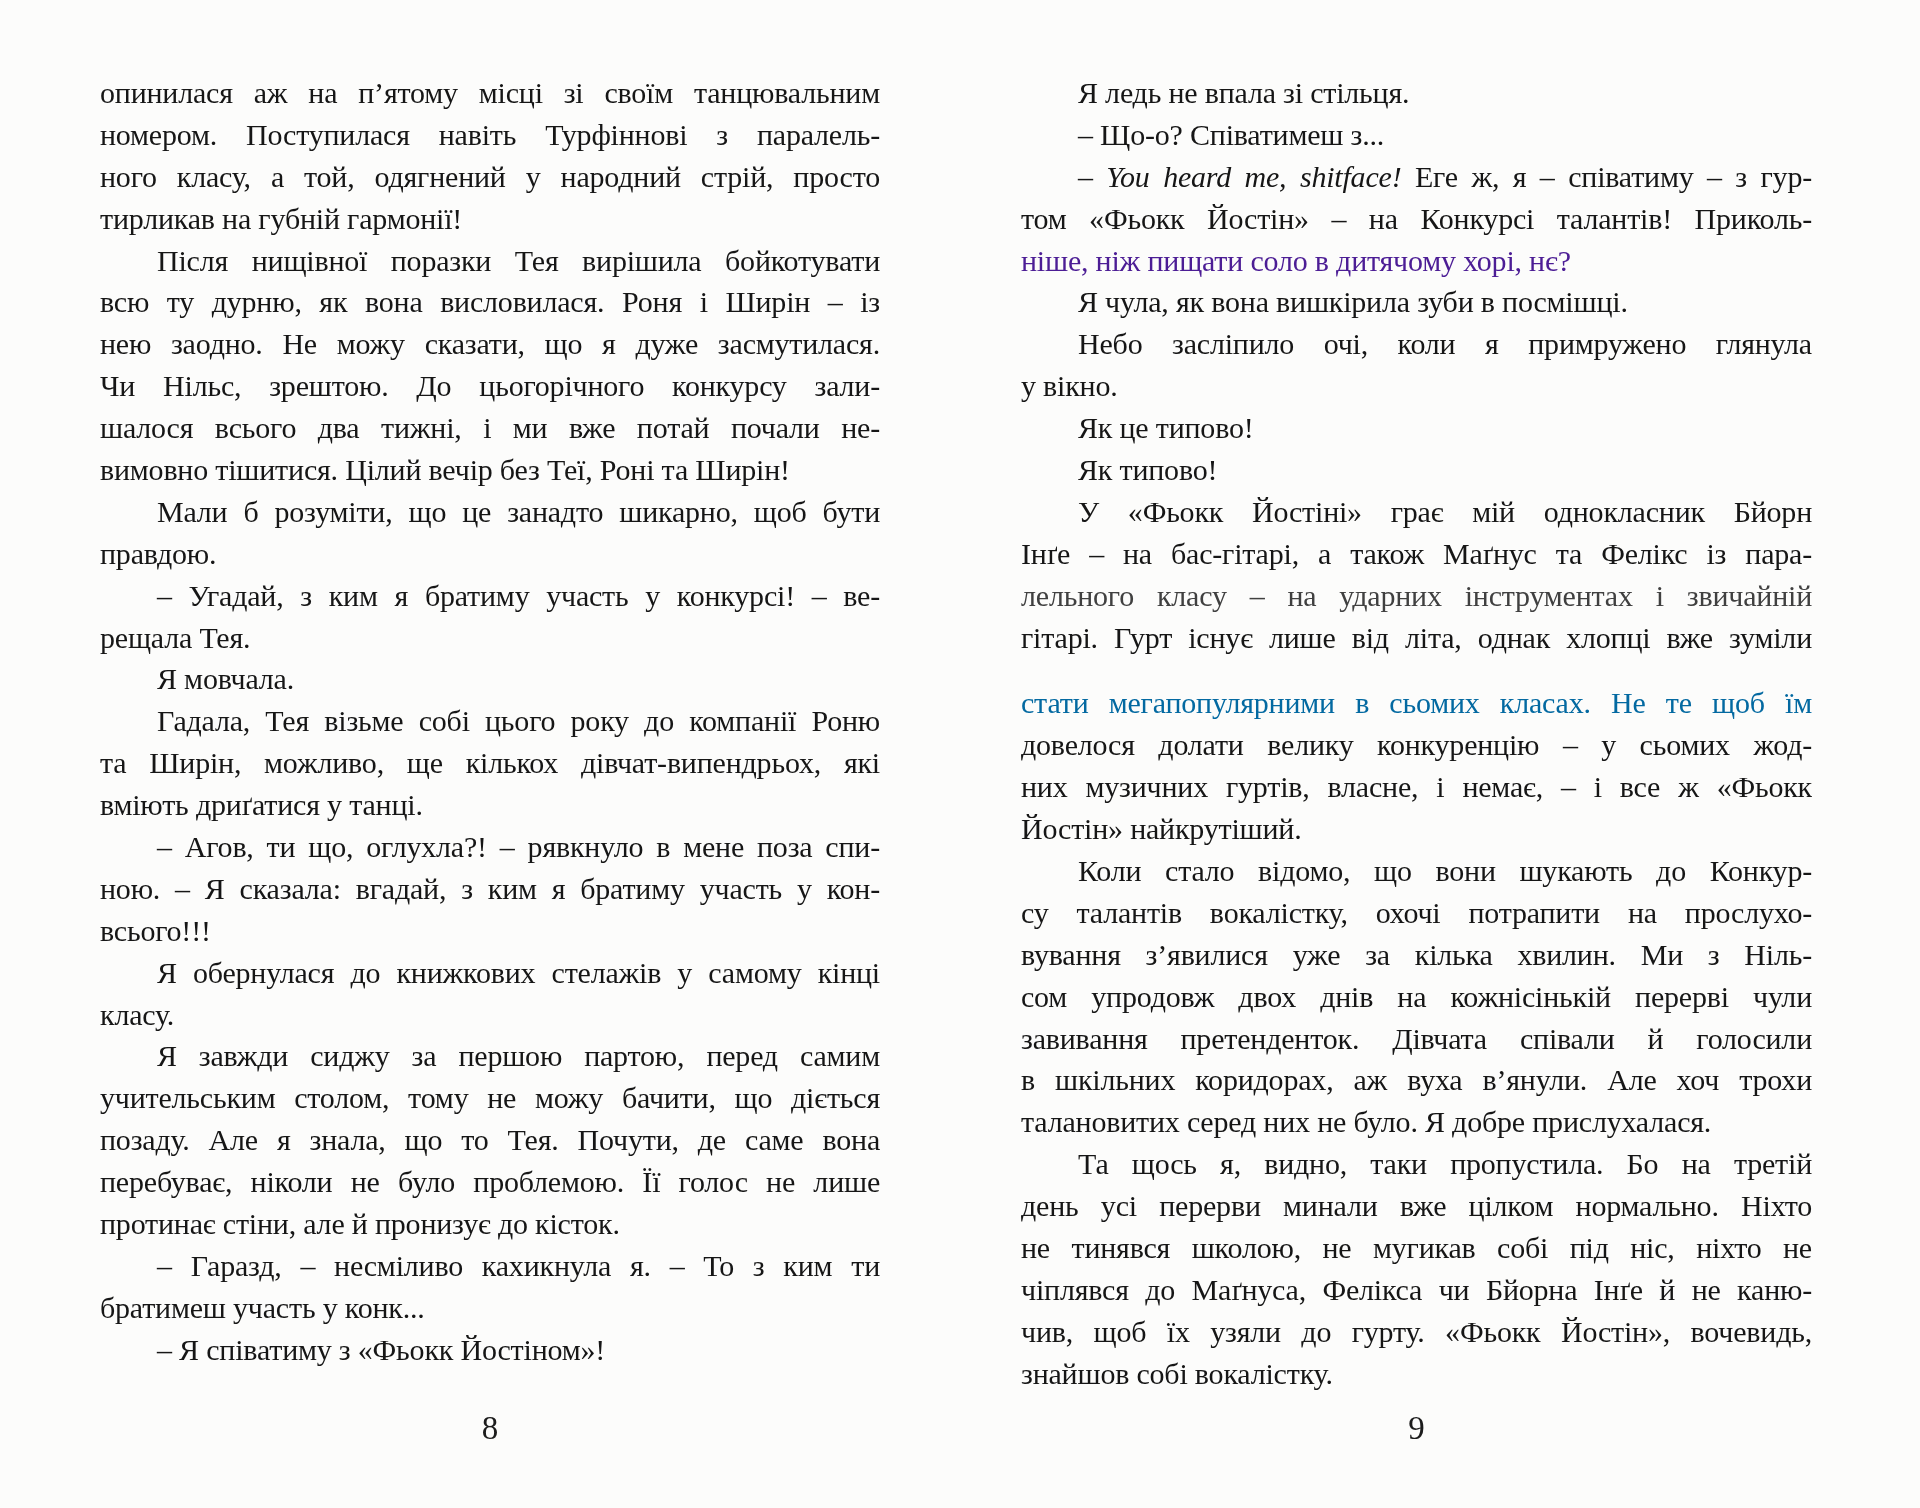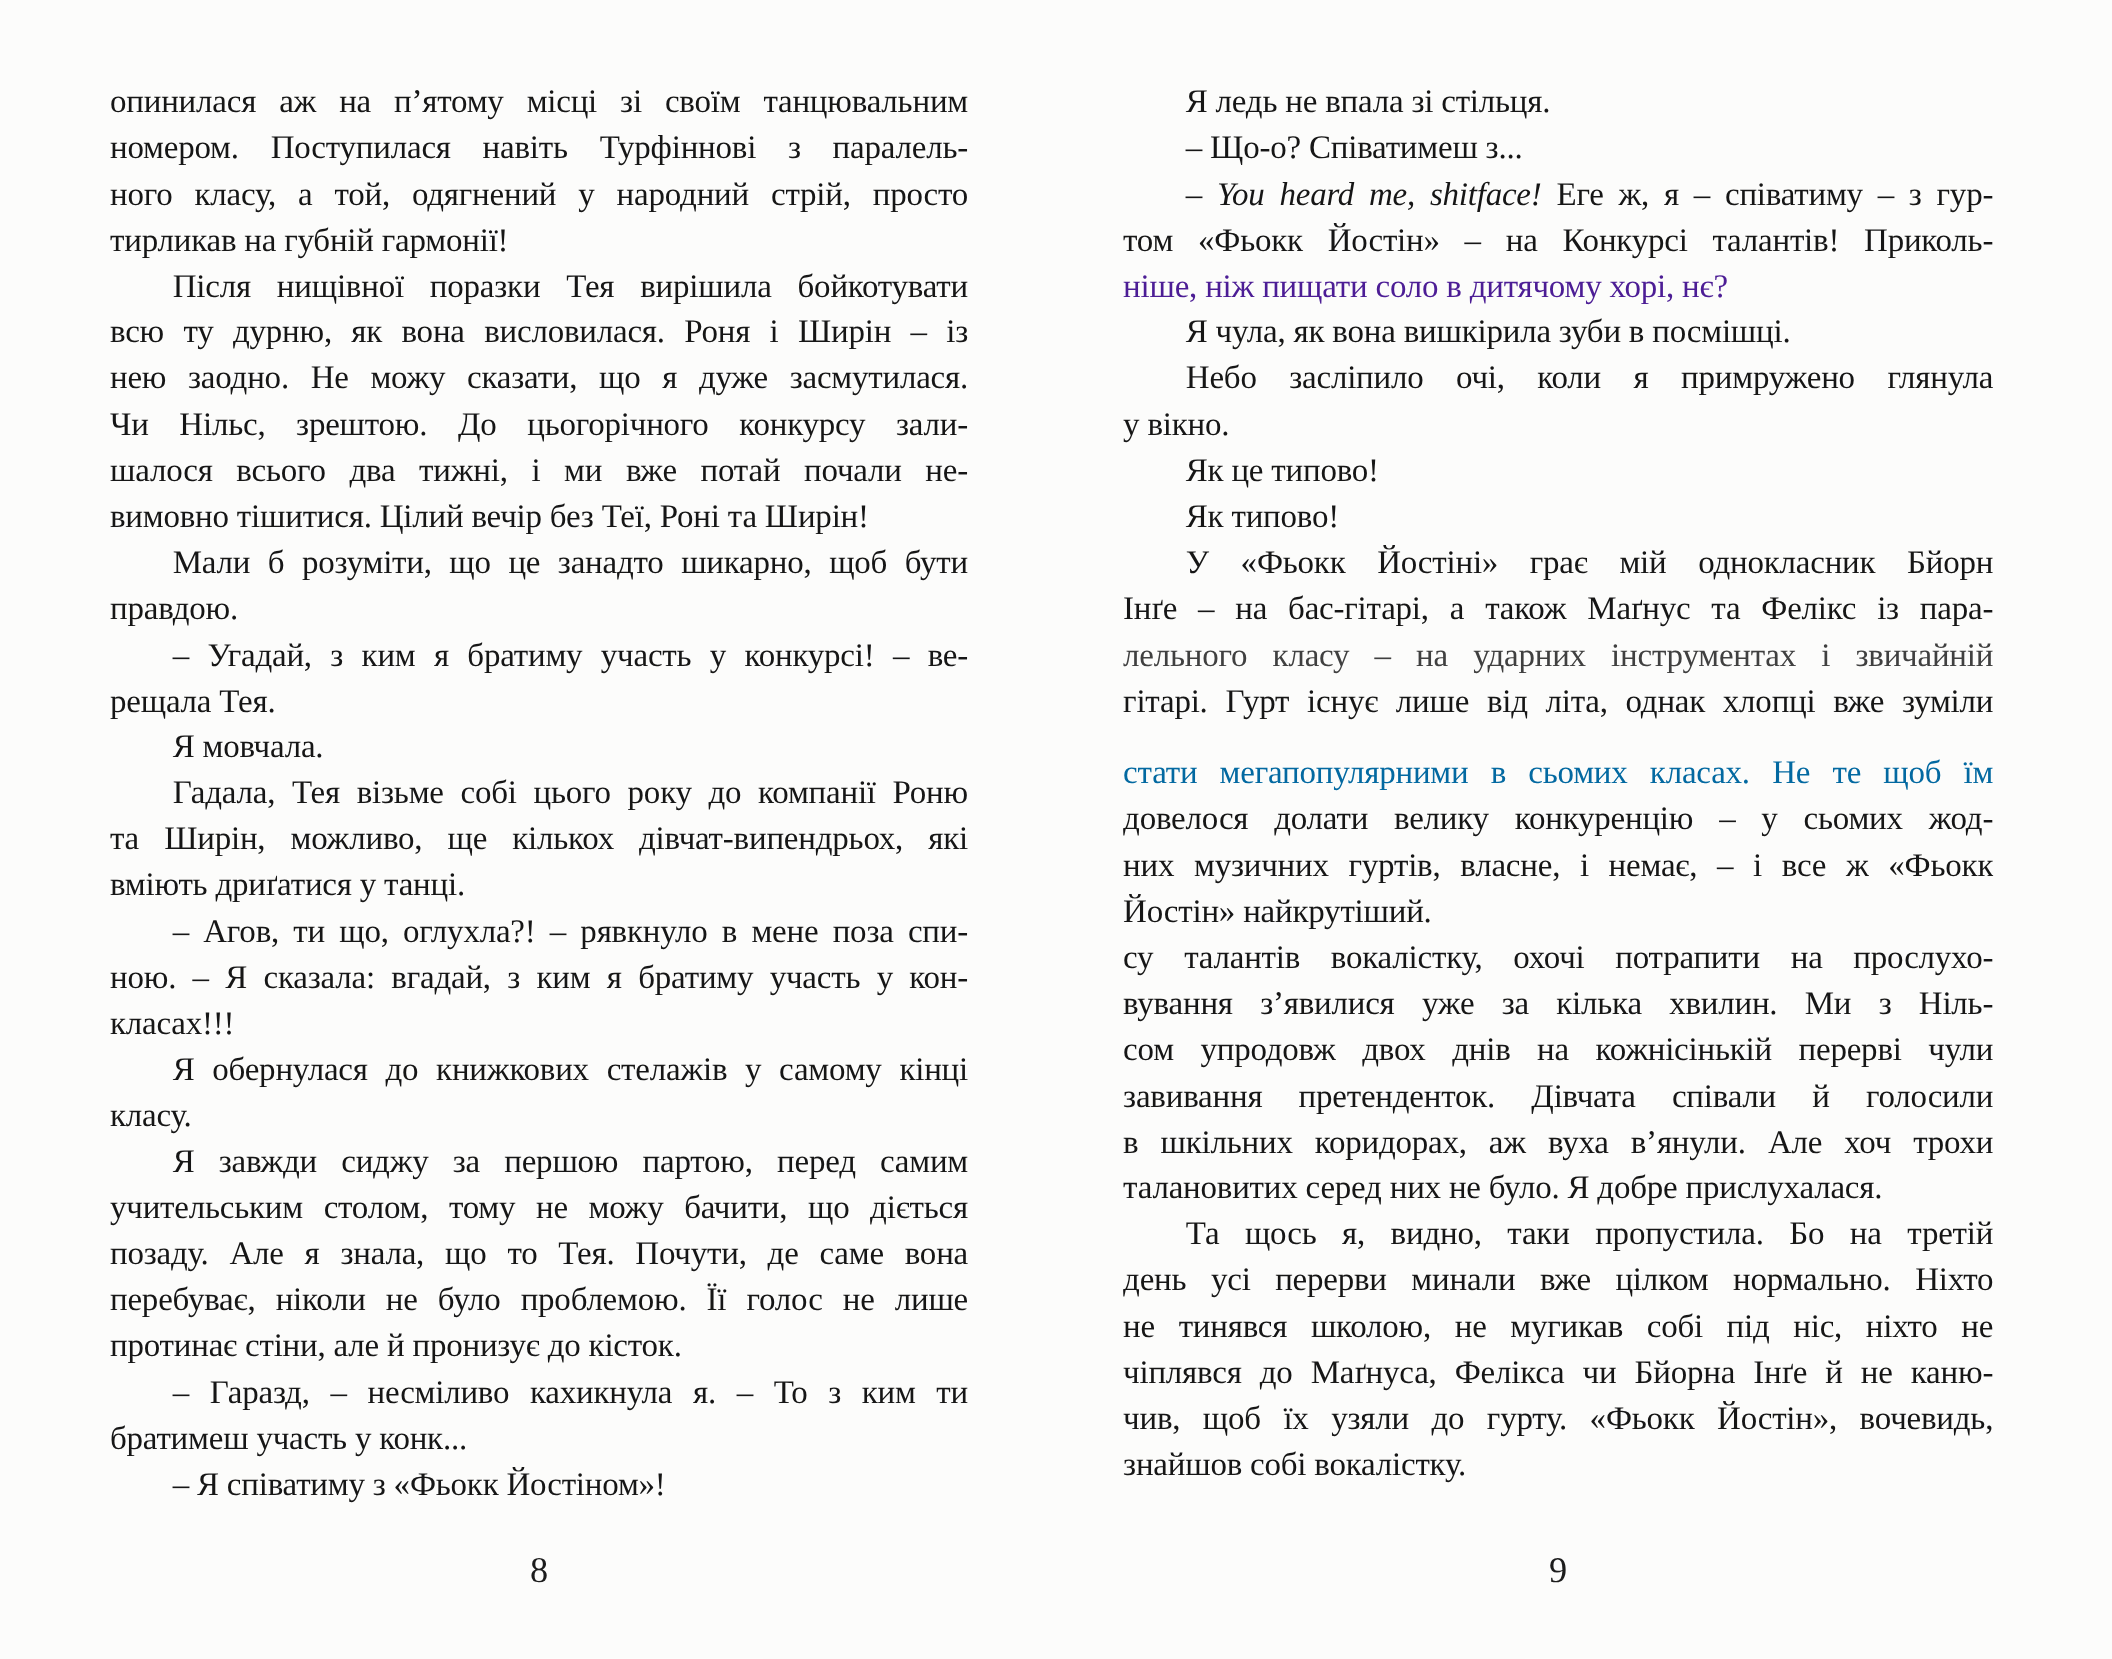--- a/index.html
+++ b/index.html
@@ -68,21 +68,21 @@
         <div class="line indent" style="color: rgb(22, 22, 22);">Мали б розуміти, що це занадто шикарно, щоб бути</div>
         <div class="line end" style="color: rgb(22, 22, 22);">правдою.</div>
         <div class="line indent" style="color: rgb(22, 22, 22);">– Угадай, з ким я братиму участь у конкурсі! – ве-</div>
         <div class="line end" style="color: rgb(22, 22, 22); text-align: right;">рещала Тея.</div>
         <div class="line indent end" style="color: rgb(22, 22, 22);">Я мовчала.</div>
         <div class="line indent" style="color: rgb(22, 22, 22);">Гадала, Тея візьме собі цього року до компанії Роню</div>
         <div class="line" style="color: rgb(22, 22, 22);">та Ширін, можливо, ще кількох дівчат-випендрьох, які</div>
         <div class="line end" style="color: rgb(22, 22, 22);">вміють дриґатися у танці.</div>
         <div class="line indent" style="color: rgb(22, 22, 22);">– Агов, ти що, оглухла?! – рявкнуло в мене поза спи-</div>
         <div class="line" style="color: rgb(22, 22, 22);">ною. – Я сказала: вгадай, з ким я братиму участь у кон-</div>
-        <div class="line end" style="color: rgb(22, 22, 22);">класах!!!</div>
+        <div class="line end" style="color: rgb(22, 22, 22);">всього!!!</div>
         <div class="line indent" style="color: rgb(22, 22, 22);">Я обернулася до книжкових стелажів у самому кінці</div>
         <div class="line end" style="color: rgb(22, 22, 22);">класу.</div>
         <div class="line indent" style="color: rgb(22, 22, 22);">Я завжди сиджу за першою партою, перед самим</div>
         <div class="line" style="color: rgb(22, 22, 22);">учительським столом, тому не можу бачити, що діється</div>
         <div class="line" style="color: rgb(22, 22, 22);">позаду. Але я знала, що то Тея. Почути, де саме вона</div>
         <div class="line" style="color: rgb(22, 22, 22);">перебуває, ніколи не було проблемою. Її голос не лише</div>
         <div class="line end" style="color: rgb(22, 22, 22);">протинає стіни, але й пронизує до кісток.</div>
         <div class="line indent" style="color: rgb(22, 22, 22);">– Гаразд, – несміливо кахикнула я. – То з ким ти</div>
         <div class="line end" style="color: rgb(22, 22, 22);">братимеш участь у конк...</div>
         <div class="line indent end" style="color: rgb(22, 22, 22);">– Я співатиму з «Фьокк Йостіном»!</div>
@@ -101,20 +101,21 @@
         <div class="line indent end" style="color: rgb(22, 22, 22);">Як це типово!</div>
         <div class="line indent end" style="color: rgb(22, 22, 22);">Як типово!</div>
         <div class="line indent" style="color: rgb(22, 22, 22);">У «Фьокк Йостіні» грає мій однокласник Бйорн</div>
         <div class="line" style="color: rgb(22, 22, 22);">Інґе – на бас-гітарі, а також Маґнус та Фелікс із пара-</div>
         <div class="line" style="color: #404040;">лельного класу – на ударних інструментах і звичайній</div>
         <div class="line" style="color: rgb(22, 22, 22);">гітарі. Гурт існує лише від літа, однак хлопці вже зуміли</div>
         <div class="line" style="color: #0369a1; margin-top: 24px;">стати мегапопулярними в сьомих класах. Не те щоб їм</div>
         <div class="line" style="color: rgb(22, 22, 22);">довелося долати велику конкуренцію – у сьомих жод-</div>
         <div class="line" style="color: rgb(22, 22, 22);">них музичних гуртів, власне, і немає, – і все ж «Фьокк</div>
         <div class="line end" style="color: rgb(22, 22, 22);">Йостін» найкрутіший.</div>
+        <div class="line indent" style="color: rgb(22, 22, 22);">Коли стало відомо, що вони шукають до Конкур-</div>
         <div class="line" style="color: rgb(22, 22, 22);">су талантів вокалістку, охочі потрапити на прослухо-</div>
         <div class="line" style="color: rgb(22, 22, 22);">вування з’явилися уже за кілька хвилин. Ми з Ніль-</div>
         <div class="line" style="color: rgb(22, 22, 22);">сом упродовж двох днів на кожнісінькій перерві чули</div>
         <div class="line" style="color: rgb(22, 22, 22);">завивання претенденток. Дівчата співали й голосили</div>
         <div class="line" style="color: rgb(22, 22, 22);">в шкільних коридорах, аж вуха в’янули. Але хоч трохи</div>
         <div class="line end" style="color: rgb(22, 22, 22);">талановитих серед них не було. Я добре прислухалася.</div>
         <div class="line indent" style="color: rgb(22, 22, 22);">Та щось я, видно, таки пропустила. Бо на третій</div>
         <div class="line" style="color: rgb(22, 22, 22);">день усі перерви минали вже цілком нормально. Ніхто</div>
         <div class="line" style="color: rgb(22, 22, 22);">не тинявся школою, не мугикав собі під ніс, ніхто не</div>
         <div class="line" style="color: rgb(22, 22, 22);">чіплявся до Маґнуса, Фелікса чи Бйорна Інґе й не каню-</div>

